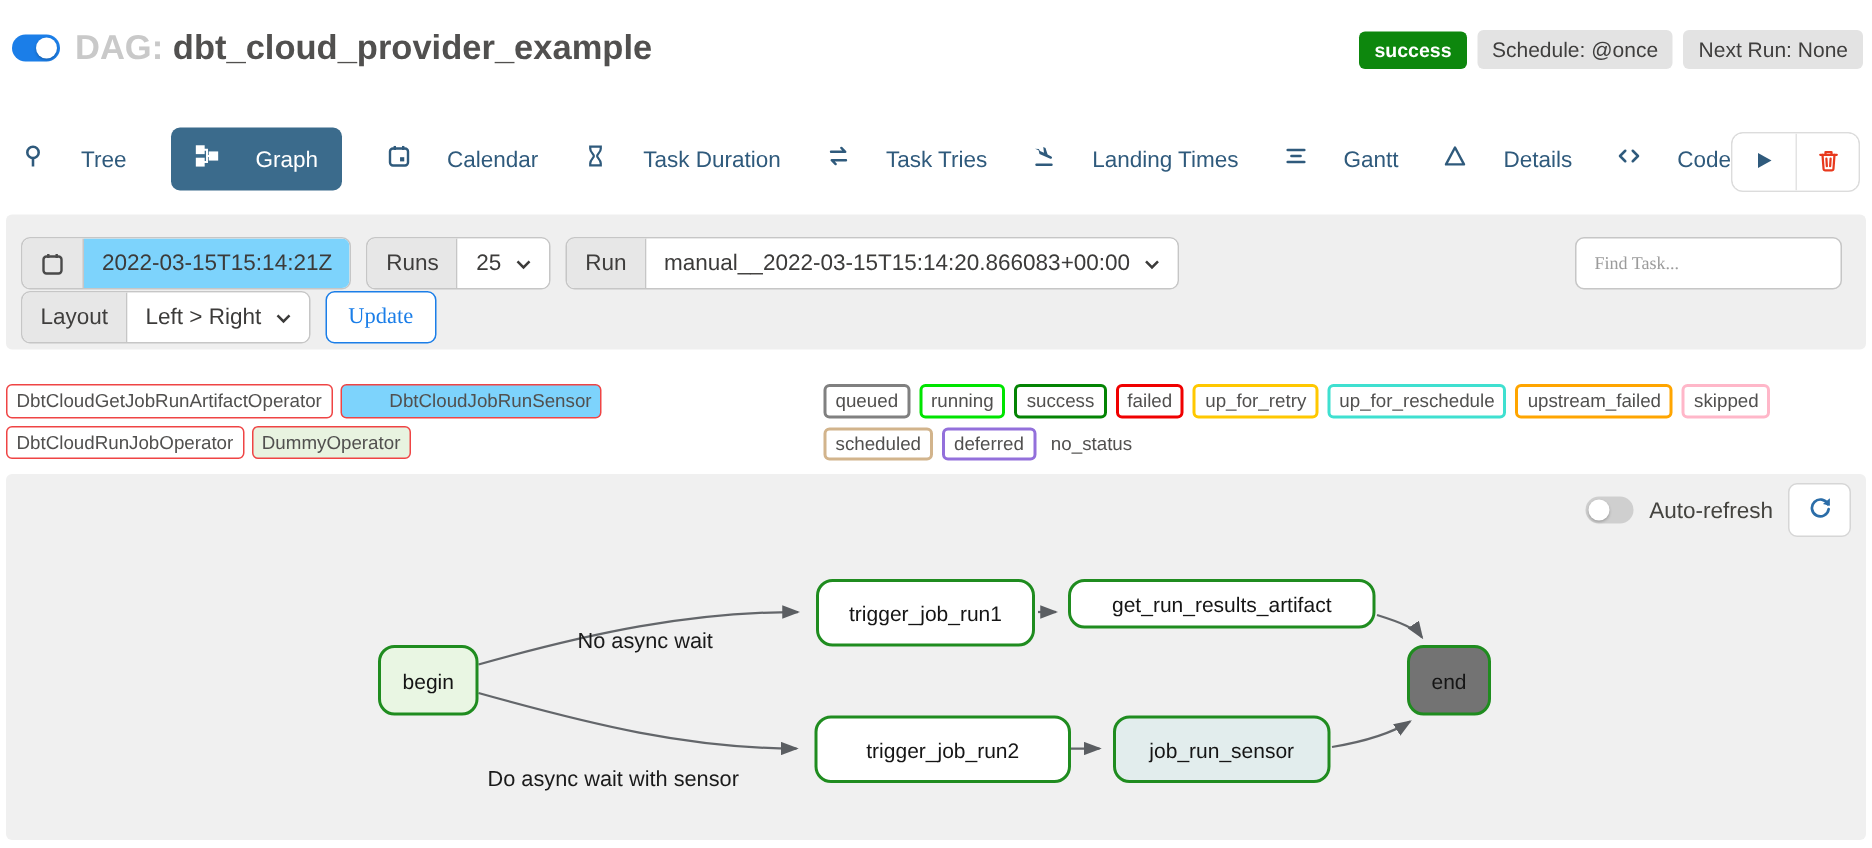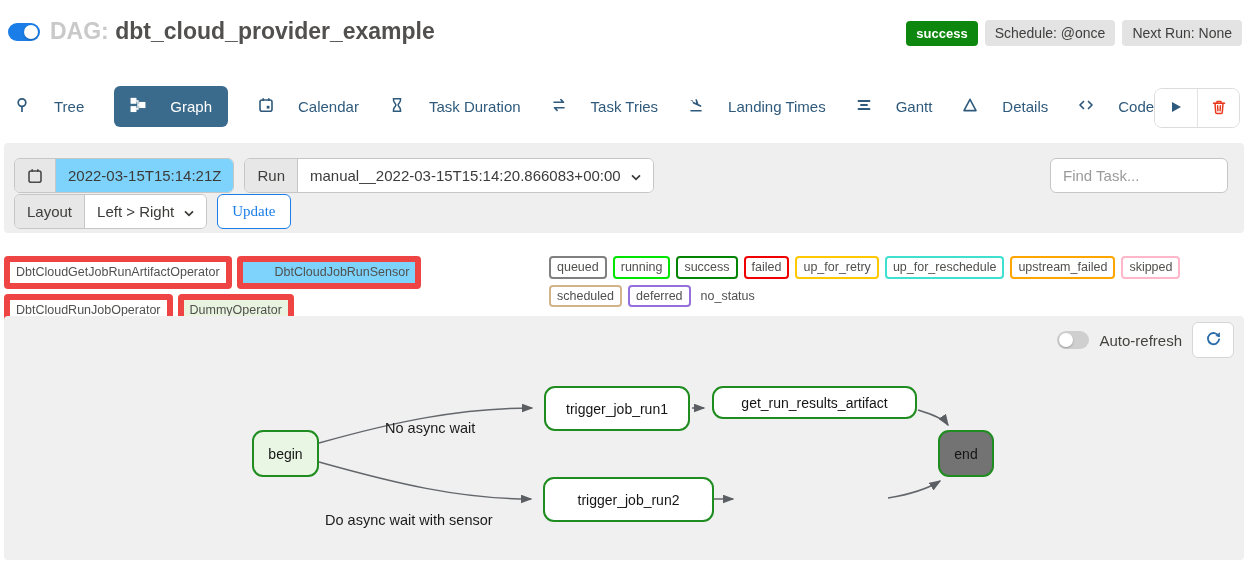--- a/index.html
+++ b/index.html
@@ -34,30 +34,30 @@
 
   
   .filter-panel { position:absolute; top:143px; left:4px; right:4px; height:90px; background:#efefef; border-radius:4px; }
   .f-row { position:absolute; left:10px; display:flex; align-items:center; gap:10px; }
   .f-row.r1 { top:15px; }
   .f-row.r2 { top:51px; }
   .igroup { display:flex; align-items:stretch; height:35px; border-radius:6px; overflow:hidden; border:1px solid #c6c6c6; background:#fff; }
   .iaddon { display:flex; align-items:center; padding:0 12px; background:#e7e7e7; border-right:1px solid #c6c6c6; font-size:15px; color:#3f3e3d; white-space:nowrap; }
   .itext { display:flex; align-items:center; padding:0 12px; font-size:15px; color:#3c3b3a; background:#7dd3fc; white-space:nowrap; }
   .iselect { display:flex; align-items:center; gap:10px; padding:0 12px; font-size:15px; color:#3c3b3a; background:#fff; cursor:pointer; white-space:nowrap; }
-  input.plain { height:35px; border:1px solid #c6c6c6; border-radius:6px; padding:12px 12px; font-size:15px; color:#3c3b3a; font-family:Liberation Sans, sans-serif; background:#fff; }
+  input.plain { height:35px; border:1px solid #c6c6c6; border-radius:6px; padding:12px 12px; font-size:12px; color:#3c3b3a; font-family:Liberation Serif, serif; background:#fff; }
   input.plain::placeholder { color:#9b9b9b; }
   .find-task { position:absolute; right:16px; top:15px; width:178px; }
   .update-btn { height:35px; padding:0 14px; background:#fff; border:1.5px solid #1b7ee8; color:#1b7ee8; font-size:15px; font-weight:500; border-radius:6px; cursor:pointer; font-family:Liberation Serif, serif; }
 
   
   .legend { position:absolute; top:256px; left:4px; right:0; display:flex; align-items:flex-start; }
   .op-legend { width:545px; display:flex; flex-wrap:wrap; gap:5px; align-content:flex-start; }
   .status-legend { flex:1; display:flex; flex-wrap:wrap; gap:6px 6px; align-content:flex-start; align-items:center; }
-  .lbadge { font-size:12.5px; line-height:1; padding:4px 6px; border-radius:4px; border:6px solid #ef4444; color:#51504f; background:#fff; white-space:nowrap; }
+  .lbadge { font-size:12.5px; line-height:1; padding:4px 6px; border-radius:4px; border:1px solid #ef4444; color:#51504f; background:#fff; white-space:nowrap; }
   .op-sensor { background:#7dd3fc;padding-left:32px; }
   .op-dummy  { background:#e8f3e0; }
   .sbadge { font-size:12.5px; line-height:1; padding:3px 6px; border-radius:4px; border:2px solid #808080; color:#51504f; background:#fff; white-space:nowrap; }
   .st-queued{border-color:#808080} .st-running{border-color:#00e400} .st-success{border-color:#048404}
   .st-failed{border-color:#f00000} .st-retry{border-color:#ffc800} .st-resched{border-color:#3fe0d0}
   .st-upfail{border-color:#ffa500} .st-skipped{border-color:#ffb7c9} .st-sched{border-color:#d2b48c}
   .st-deferred{border-color:#9370db}
   .no-status { font-size:12.5px; color:#51504f; padding:3px 4px; font-weight:500; }
 
   
@@ -191,20 +191,29 @@
         <span class="iaddon">
             <svg width="16" height="16" viewBox="0 0 16 16" fill="none" stroke="#4a4a4a" stroke-width="1.6">
               <rect x="2" y="3" width="12" height="11.3" rx="2"></rect>
               <line x1="5.2" y1="1.3" x2="5.2" y2="4"></line>
               <line x1="10.8" y1="1.3" x2="10.8" y2="4"></line>
             </svg>
           </span>
         <span class="itext">2022-03-15T15:14:21Z</span>
       </div>
       <div class="igroup">
+        <span class="iaddon">Runs</span>
+        <span class="iselect">
+          <span>25</span>
+          <span><svg width="10" height="7" viewBox="0 0 10 7" fill="none" stroke="#3c3b3a" stroke-width="1.7">
+                <path d="M1 1.3 L5 5.3 L9 1.3"></path>
+              </svg></span>
+        </span>
+      </div>
+      <div class="igroup">
         <span class="iaddon">Run</span>
         <span class="iselect">
           <span>manual__2022-03-15T15:14:20.866083+00:00</span>
           <span><svg width="10" height="7" viewBox="0 0 10 7" fill="none" stroke="#3c3b3a" stroke-width="1.7">
                 <path d="M1 1.3 L5 5.3 L9 1.3"></path>
               </svg></span>
         </span>
       </div>
     </div>
     <input class="plain find-task" placeholder="Find Task..." style="">
@@ -272,18 +281,19 @@
         <path d="M914,94 C930,99 940,103 944,109" marker-end="url(#arrow)"></path>
         <path d="M884,182 C908,178 925,172 936,165" marker-end="url(#arrow)"></path>
       </g>
     </svg>
 
     <div class="node n-begin">begin</div>
     <div class="node n-run1">trigger_job_run1</div>
     <div class="node n-art">get_run_results_artifact</div>
     <div class="node n-end">end</div>
     <div class="node n-run2">trigger_job_run2</div>
+    <div class="node n-sensor">job_run_sensor</div>
 
     <div class="edge-label el-1">No async wait</div>
     <div class="edge-label el-2">Do async wait with sensor</div>
   </section>
 
 </div>
 
 </body></html>

